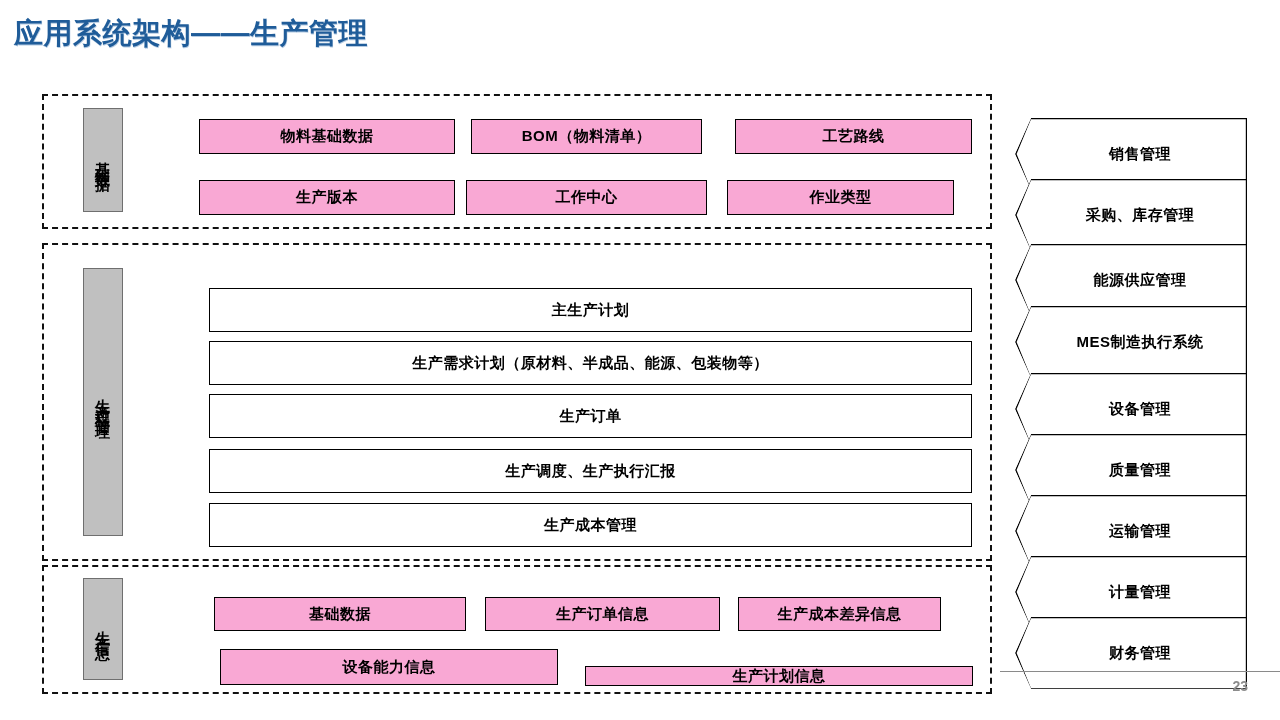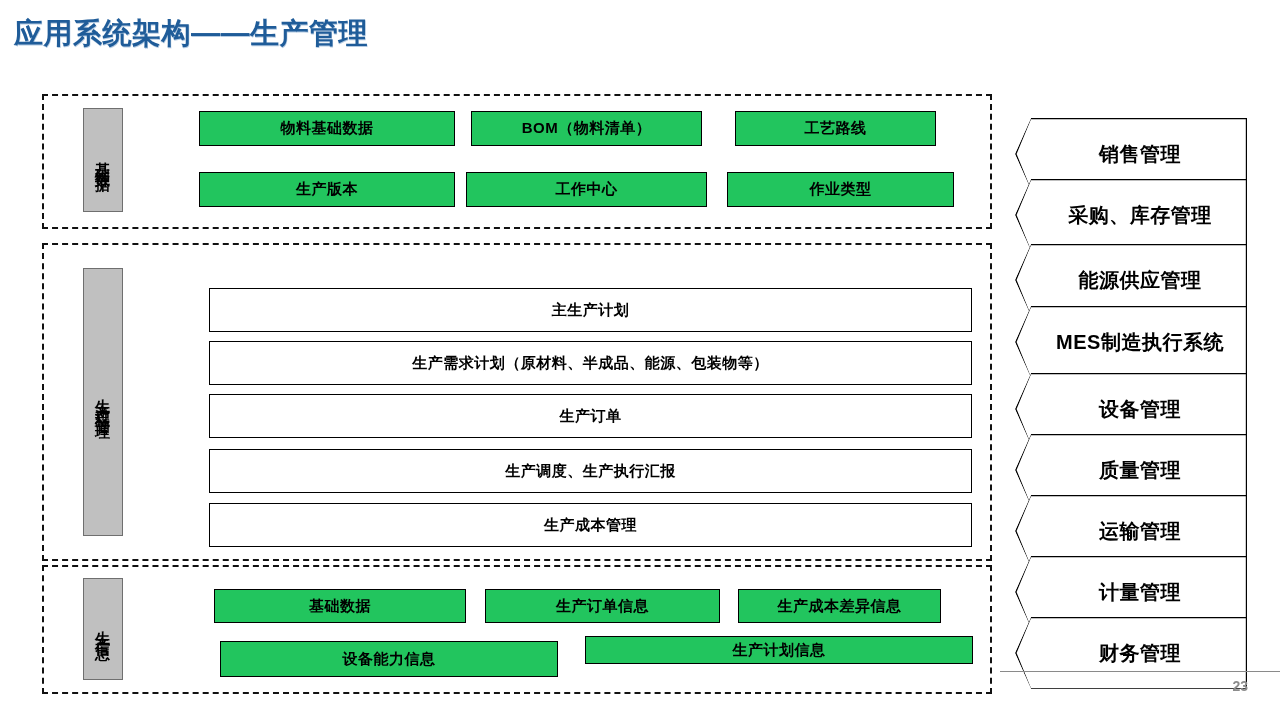--- a/index.html
+++ b/index.html
@@ -59,35 +59,36 @@
     line-height: 1;
   }
   #cat-basic   { left: 83px; top: 108px; width: 40px; height: 104px; }
   #cat-process { left: 83px; top: 268px; width: 40px; height: 268px; }
   #cat-info    { left: 83px; top: 578px; width: 40px; height: 102px; }
 
   
   .box {
     position: absolute;
     border: 1.5px solid #000000;
-    background: #22c55e;
-    display: flex;
-    align-items: center;
-    justify-content: center;
-    font-size: 15px;
-    font-weight: bold;
-    color: #000000;
-    white-space: nowrap;
-    letter-spacing: 0.5px;
+    background: #f9a8d4;
+    display: flex;
+    align-items: center;
+    justify-content: center;
+    font-size: 15px;
+    font-weight: bold;
+    color: #000000;
+    white-space: nowrap;
+    letter-spacing: 0.5px;
+    margin-top: 8px;
   }
 
   
   #box-b0 { left: 199px; top: 111px; width: 256px; height: 35px; }
   #box-b1 { left: 471px; top: 111px; width: 231px; height: 35px; }
-  #box-b2 { left: 735px; top: 111px; width: 201px; height: 35px; }
+  #box-b2 { left: 735px; top: 111px; width: 237px; height: 35px; }
   #box-b3 { left: 199px; top: 172px; width: 256px; height: 35px; }
   #box-b4 { left: 466px; top: 172px; width: 241px; height: 35px; }
   #box-b5 { left: 727px; top: 172px; width: 227px; height: 35px; }
 
   
   .bar {
     position: absolute;
     left: 209px;
     width: 763px;
     height: 44px;
@@ -106,40 +107,40 @@
   #bar-p1 { top: 341px; }
   #bar-p2 { top: 394px; }
   #bar-p3 { top: 449px; }
   #bar-p4 { top: 503px; }
 
   
   #box-i0 { left: 214px; top: 589px; width: 252px; height: 34px; }
   #box-i1 { left: 485px; top: 589px; width: 235px; height: 34px; }
   #box-i2 { left: 738px; top: 589px; width: 203px; height: 34px; }
   #box-i3 { left: 220px; top: 641px; width: 338px; height: 36px; }
-  #box-i4 { left: 585px; top: 636px; width: 388px; height: 28px; }
+  #box-i4 { left: 585px; top: 658px; width: 388px; height: 20px; }
 
   
   #chevron-column {
     position: absolute;
     left: 1015px;
     top: 118px;
     width: 232px;
     height: 556px;
   }
   .chevron {
     position: absolute;
     left: 0;
     width: 232px;
     height: 72px;
     background: #ffffff;
     display: flex;
     align-items: center;
     justify-content: center;
-    font-size: 20px;
+    font-size: 15px;
     font-weight: bold;
     color: #000000;
     white-space: nowrap;
     letter-spacing: 0.5px;
     padding-left: 18px;
     clip-path: polygon(16px 0, 100% 0, 100% 100%, 16px 100%, 0 50%);
   }
   .chevron::before {
     content: "";
     position: absolute;

